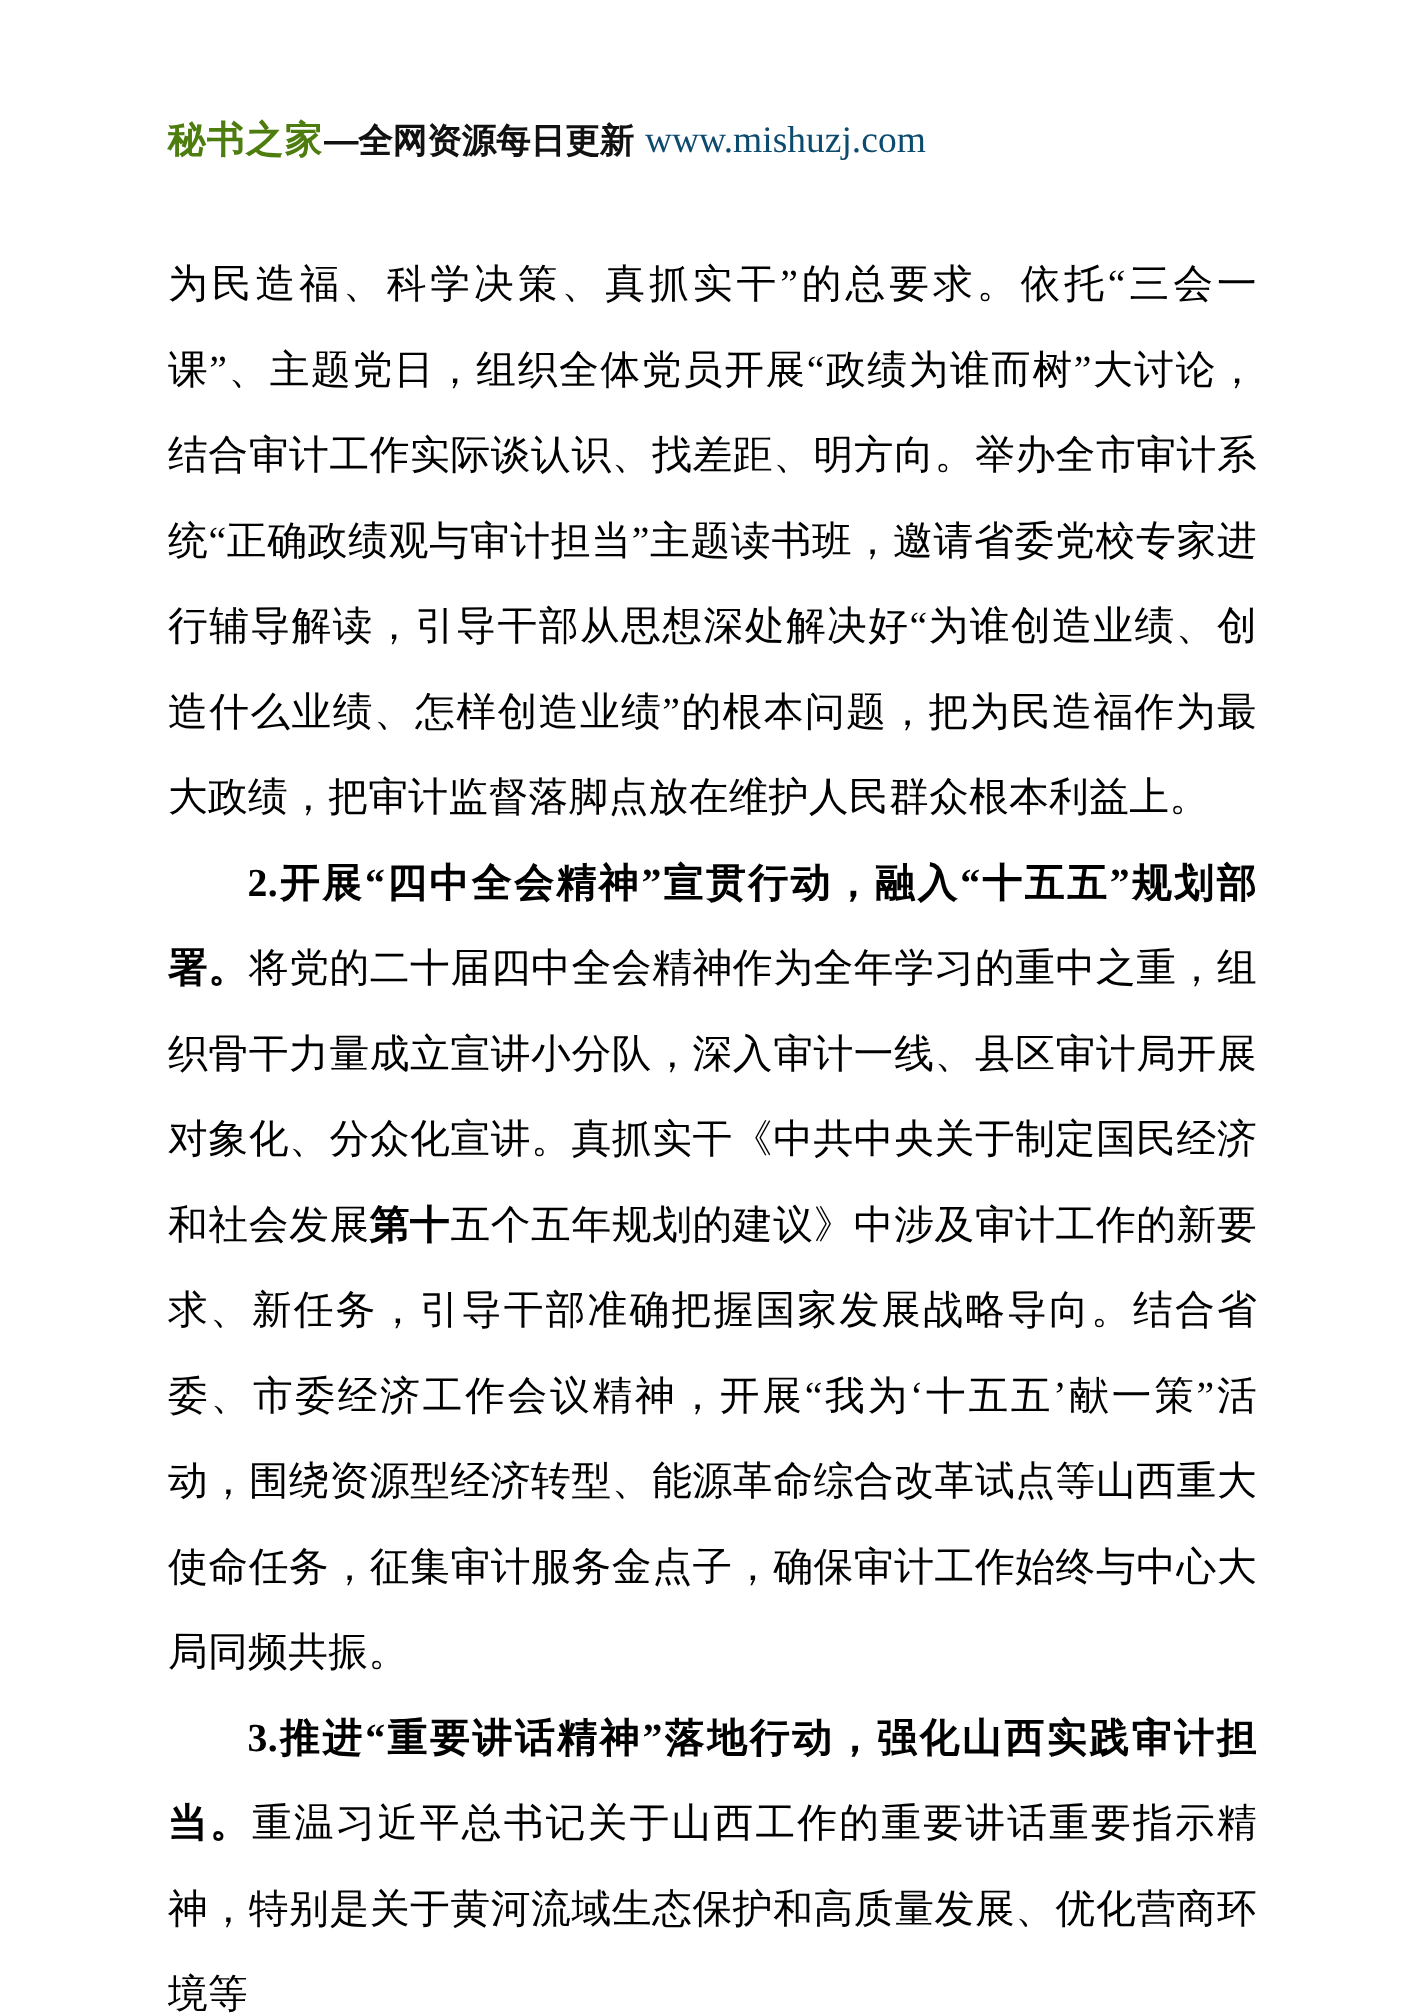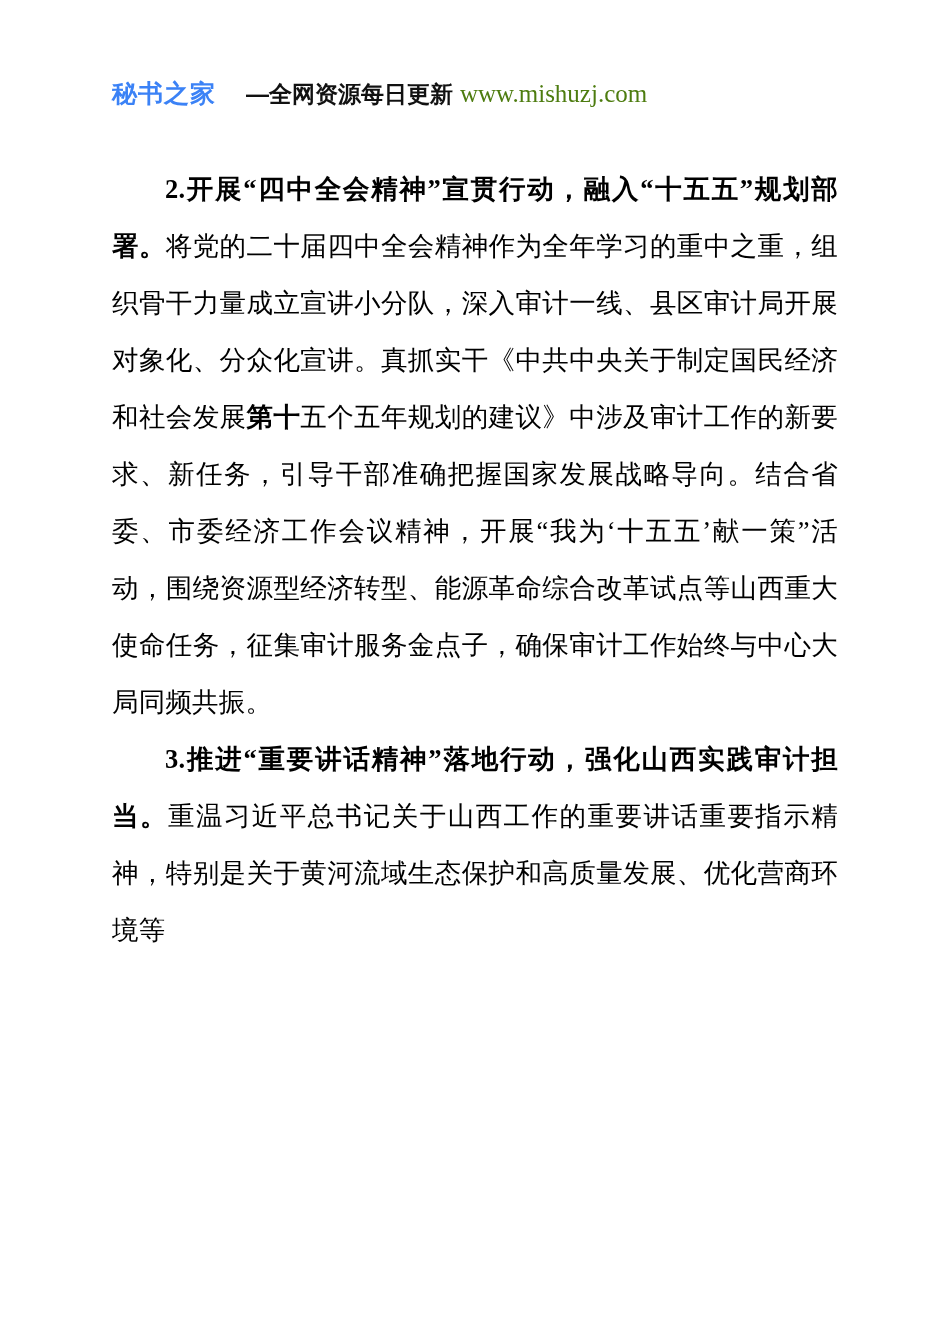--- a/index.html
+++ b/index.html
@@ -23,32 +23,31 @@
     position: relative;
   }
   .watermark {
     font-size: 25px;
     line-height: 1.2;
     margin-bottom: 52px;
     white-space: nowrap;
     font-family: "Liberation Sans", sans-serif;
   }
   .wm-brand {
-    color: #3b82f6;
+    color: #4d7c0f;
     font-weight: bold;
     letter-spacing: 1px;
   }
   .wm-mid {
     color: #111111;
     font-weight: bold;
     font-size: 23px;
-    margin-left: 30px;
   }
   .wm-url {
-    color: #4d7c0f;
+    color: #0c4a6e;
     font-size: 25px;
     font-family: "Liberation Serif", serif;
   }
   .doc-body {
     font-size: 26.5px;
     line-height: 57px;
     text-align: justify;
     text-justify: inter-ideograph;
     letter-spacing: 0.2px;
   }
@@ -67,17 +66,18 @@
 </head>
 <body>
 
 <div class="page">
 
   <div class="watermark">
     <span class="wm-brand">秘书之家</span><span class="wm-mid">—全网资源每日更新</span> <span class="wm-url">www.mishuzj.com</span>
   </div>
 
   <div class="doc-body" id="doc-body">
+      <p class="para"><span>为民造福、科学决策、真抓实干”的总要求。依托“三会一课”、主题党日，组织全体党员开展“政绩为谁而树”大讨论，结合审计工作实际谈认识、找差距、明方向。举办全市审计系统“正确政绩观与审计担当”主题读书班，邀请省委党校专家进行辅导解读，引导干部从思想深处解决好“为谁创造业绩、创造什么业绩、怎样创造业绩”的根本问题，把为民造福作为最大政绩，把审计监督落脚点放在维护人民群众根本利益上。</span></p>
       <p class="para indent"><span class="b">2.</span><span class="b">开展“四中全会精神”宣贯行动，融入“十五五”规划部署。</span><span>将党的二十届四中全会精神作为全年学习的重中之重，组织骨干力量成立宣讲小分队，深入审计一线、县区审计局开展对象化、分众化宣讲。真抓实干《中共中央关于制定国民经济和社会发展</span><span class="b">第十</span><span>五个五年规划的建议》中涉及审计工作的新要求、新任务，引导干部准确把握国家发展战略导向。结合省委、市委经济工作会议精神，开展“我为‘十五五’献一策”活动，围绕资源型经济转型、能源革命综合改革试点等山西重大使命任务，征集审计服务金点子，确保审计工作始终与中心大局同频共振。</span></p>
       <p class="para indent"><span class="b">3.</span><span class="b">推进“重要讲话精神”落地行动，强化山西实践审计担当。</span><span>重温习近平总书记关于山西工作的重要讲话重要指示精神，特别是关于黄河流域生态保护和高质量发展、优化营商环境等</span></p>
     </div>
 
 </div>
 
 </body></html>

